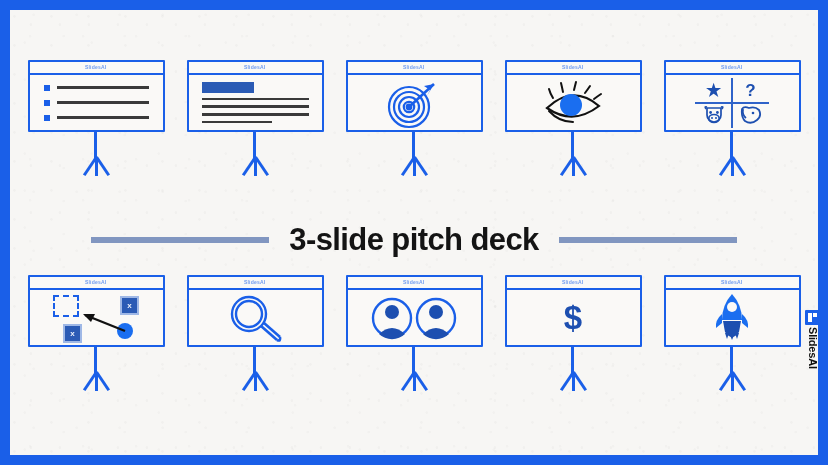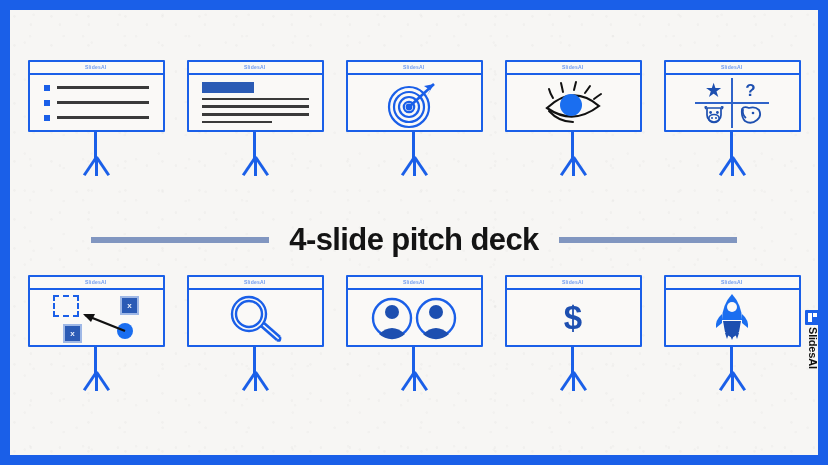--- a/index.html
+++ b/index.html
@@ -284,21 +284,21 @@
         <div class="pole"></div>
           <div class="leg l"></div>
           <div class="leg r"></div>
           <div class="leg c"></div>
       </div>
     </div>
   </div>
 
   <div id="title-band">
     <div class="rule"></div>
-    <div id="deck-title">4-slide pitch deck</div>
+    <div id="deck-title">3-slide pitch deck</div>
     <div class="rule"></div>
   </div>
 
   <div class="row" id="row-bottom">
 
     <div class="easel">
       <div class="screen">
         <div class="screen-head">
           <span>SlidesAI</span>
         </div>

